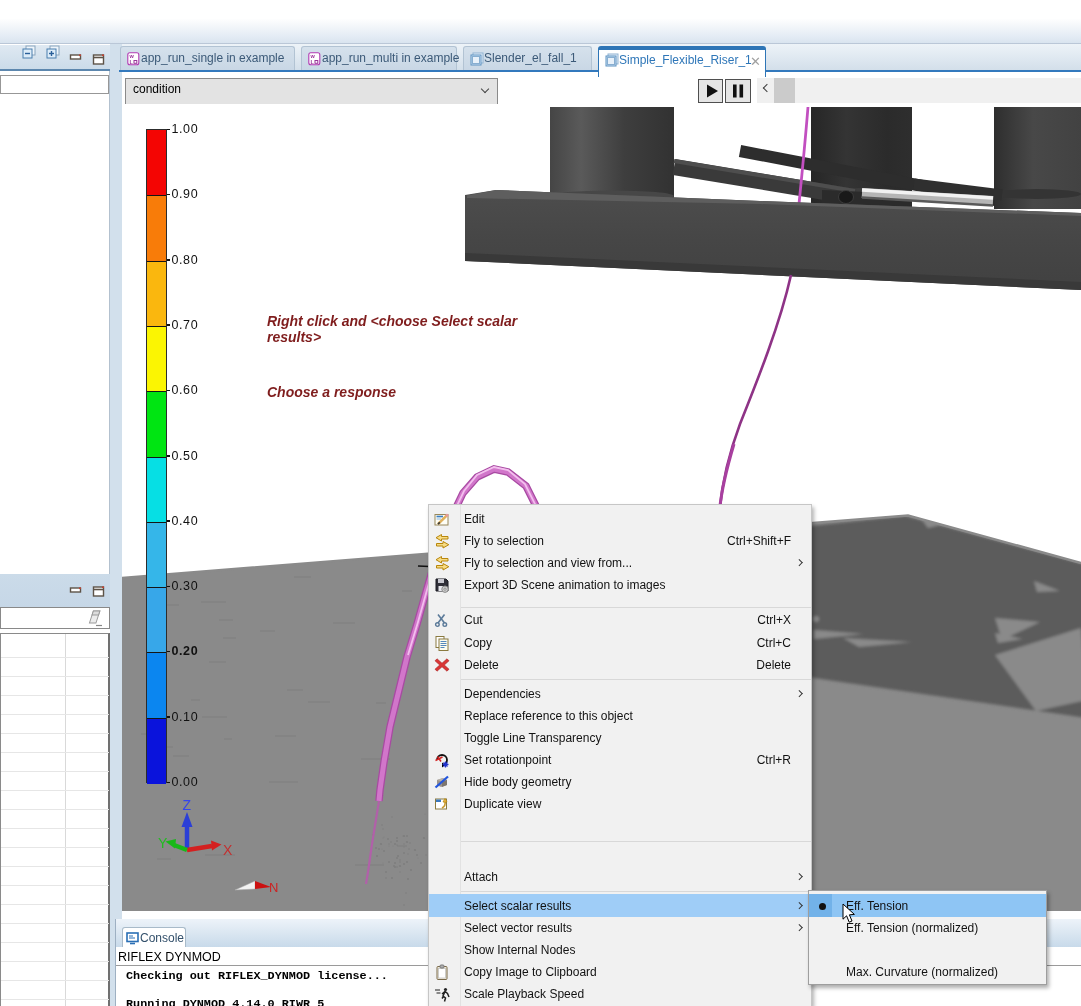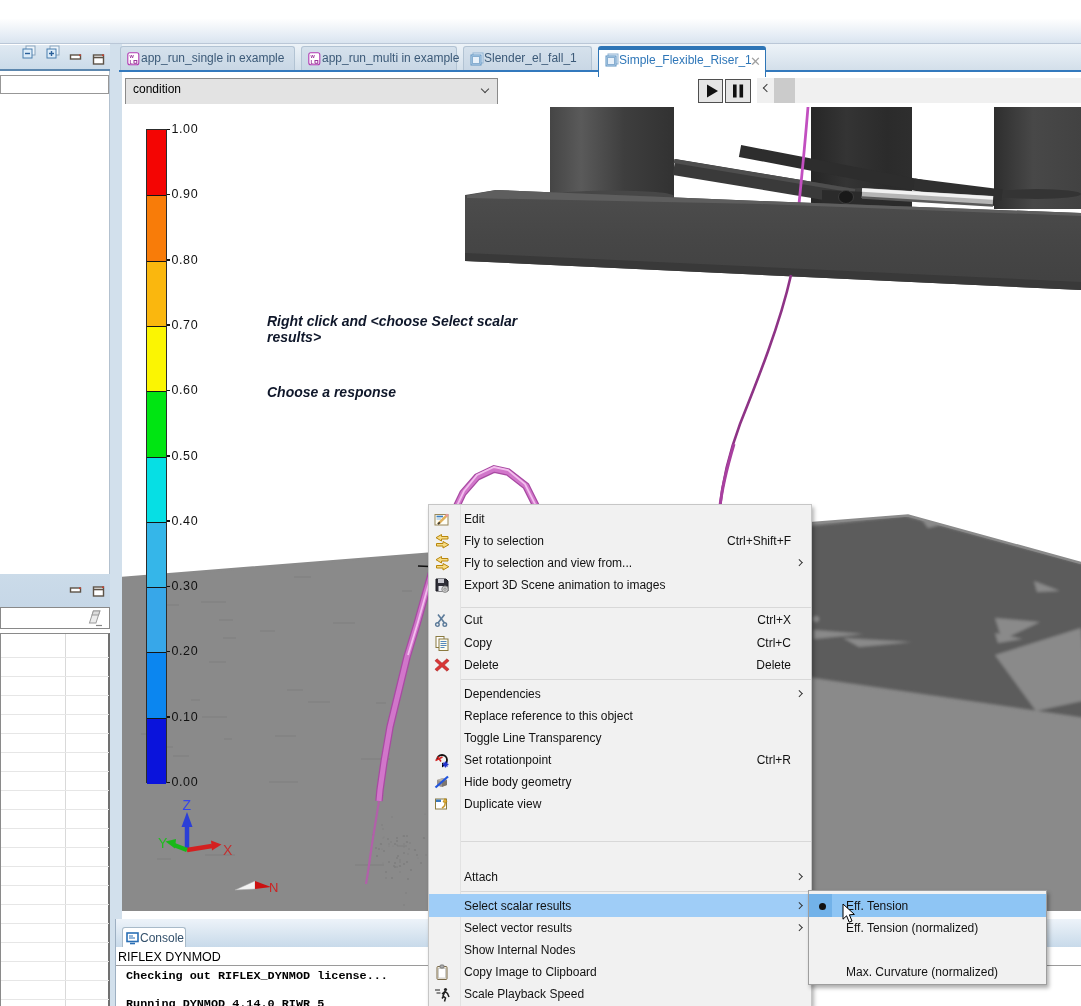--- a/index.html
+++ b/index.html
@@ -63,21 +63,21 @@
 #view { left:122px; top:104px; width:959px; height:807px; background:#fff; overflow:hidden; }
 
 
 #cbar { position:absolute; left:24px; top:25px; width:21px; height:654px;
   border:1px solid #2c2c2c; }
 #cbar .seg { position:absolute; left:0; width:19px; height:66px; border-top:1px solid #151515; }
 .cbl { position:absolute; left:49.5px; width:40px; font-size:12.5px; color:#111;
   letter-spacing:0.6px; font-family:"Liberation Sans",sans-serif; }
 .tick { position:absolute; left:45px; width:3px; height:1.5px; background:#111; }
 
-.ann { position:absolute; font-size:14px; font-weight:bold; font-style:italic; color:#0f172a; }
+.ann { position:absolute; font-size:14px; font-weight:bold; font-style:italic; color:#7f1d1d; }
 
 
 #console { left:115px; top:919px; width:966px; height:87px; background:#fff;
   border-left:1px solid #9eb0c2; }
 #ctitle { position:absolute; left:0; top:0; width:966px; height:28px;
   background:linear-gradient(#edf3f9,#c8daea); }
 #ctab { position:absolute; left:6px; top:8px; width:64px; height:20px; background:#fff;
   border:1px solid #a8bac9; border-bottom:none; border-radius:3px 3px 0 0;
   font-size:12px; color:#33506b; line-height:20px; }
 #ctab .tx { position:absolute; left:17px; }
@@ -450,21 +450,21 @@
       <div class="seg" style="top:587.7px;background:#0a13dc;"></div>
     </div>
 <div class="cbl" style="top:18.0px;">1.00</div>
     <div class="cbl" style="top:83.3px;">0.90</div>
     <div class="cbl" style="top:148.6px;">0.80</div>
     <div class="cbl" style="top:213.9px;">0.70</div>
     <div class="cbl" style="top:279.2px;">0.60</div>
     <div class="cbl" style="top:344.5px;">0.50</div>
     <div class="cbl" style="top:409.8px;">0.40</div>
     <div class="cbl" style="top:475.1px;">0.30</div>
-    <div class="cbl" style="top:540.4px;">0.20</div>
+    <div class="cbl" style="top:540.4px;font-weight:bold;">0.20</div>
     <div class="cbl" style="top:605.7px;">0.10</div>
     <div class="cbl" style="top:671.0px;">0.00</div>
 <div class="tick" style="top:24.5px;"></div>
     <div class="tick" style="top:89.8px;"></div>
     <div class="tick" style="top:155.1px;"></div>
     <div class="tick" style="top:220.4px;"></div>
     <div class="tick" style="top:285.7px;"></div>
     <div class="tick" style="top:351.0px;"></div>
     <div class="tick" style="top:416.3px;"></div>
     <div class="tick" style="top:481.6px;"></div>

